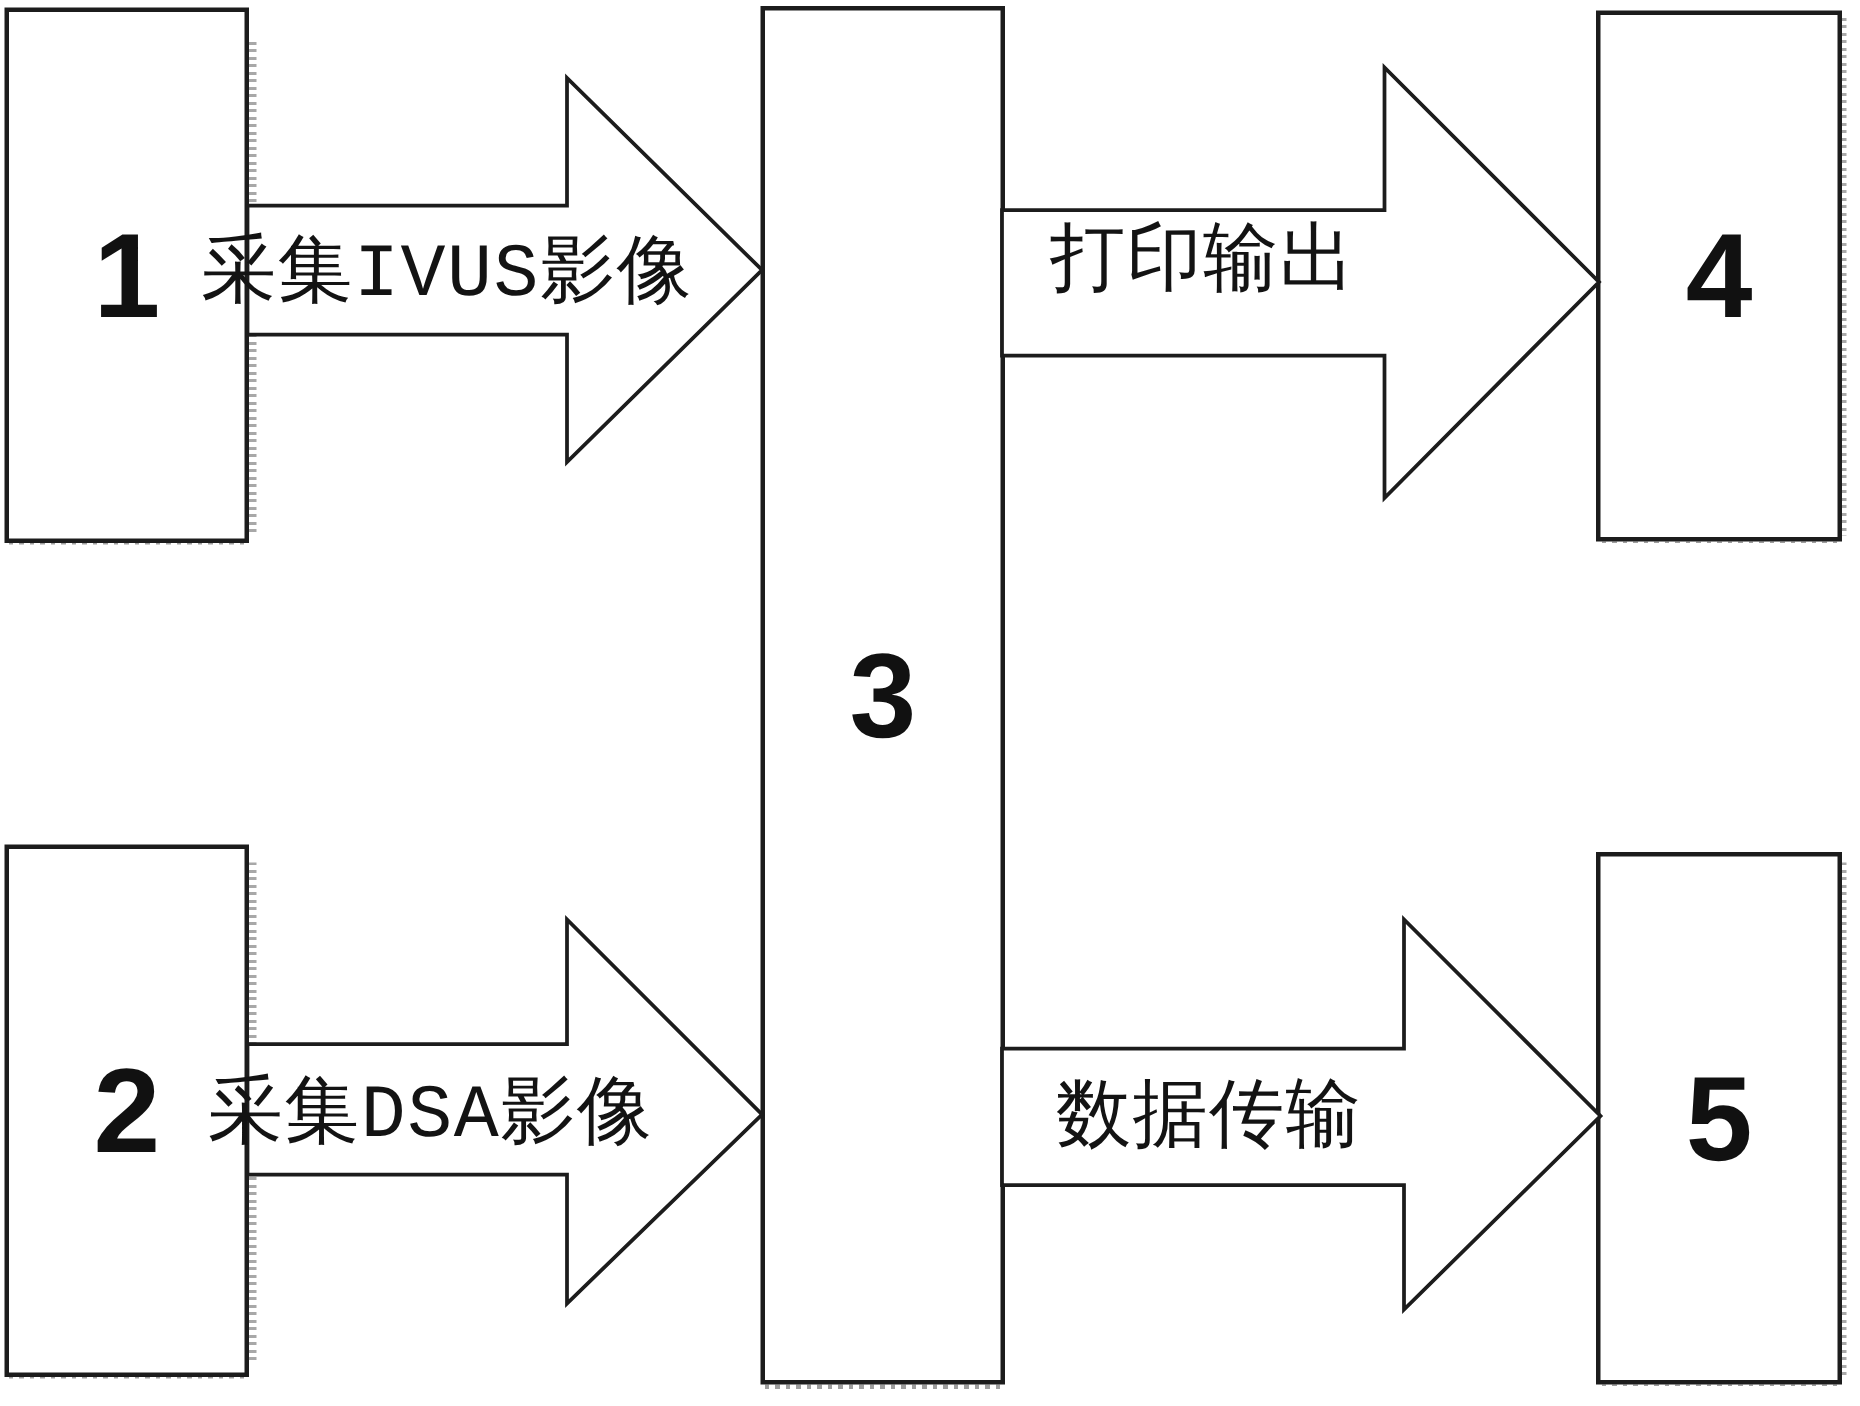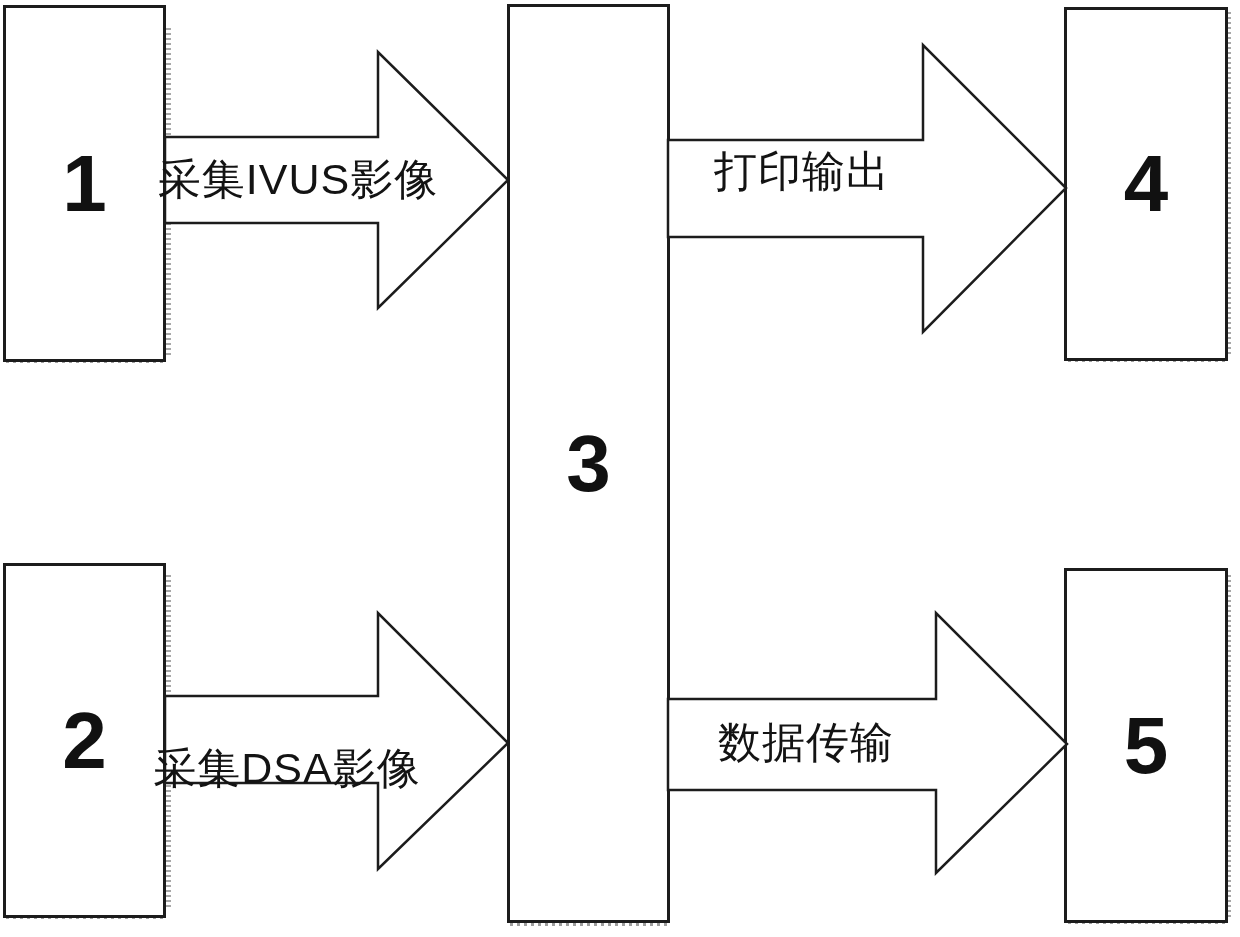--- a/index.html
+++ b/index.html
@@ -43,22 +43,22 @@
   }
   .arrow-layer polygon {
     fill: #ffffff;
     stroke: #1c1c1c;
     stroke-width: 2.5;
     stroke-linejoin: miter;
   }
   .edge-label {
     position: absolute;
     transform: translate(-50%, -50%);
-    font-family: Liberation Sans, sans-serif;
-    font-size: 43px;
+    font-family: Liberation Mono, monospace;
+    font-size: 50px;
     color: #131313;
     white-space: nowrap;
     letter-spacing: 1px;
     z-index: 3;
     user-select: none;
   }
   
   .noise-v {
     position: absolute;
     width: 5px;
@@ -117,17 +117,17 @@
   </div>
 
   <svg class="arrow-layer" viewBox="0 0 1240 937" xmlns="http://www.w3.org/2000/svg">
     <polygon points="165,137 378,137 378,52 508,180 378,308 378,223 165,223"></polygon>
     <polygon points="165,696 378,696 378,613 508,743 378,869 378,783 165,783"></polygon>
     <polygon points="668,140 923,140 923,45 1066,188 923,332 923,237 668,237"></polygon>
     <polygon points="668,699 936,699 936,613 1067,744 936,873 936,790 668,790"></polygon>
   </svg>
 
   <div class="edge-label" style="left:298px; top:180px;">采集IVUS影像</div>
-  <div class="edge-label" style="left:287px; top:741px;margin-top:28px;">采集DSA影像</div>
+  <div class="edge-label" style="left:287px; top:741px;">采集DSA影像</div>
   <div class="edge-label" style="left:802px; top:172px;">打印输出</div>
   <div class="edge-label" style="left:806px; top:743px;">数据传输</div>
 
 </div>
 
 </body></html>

